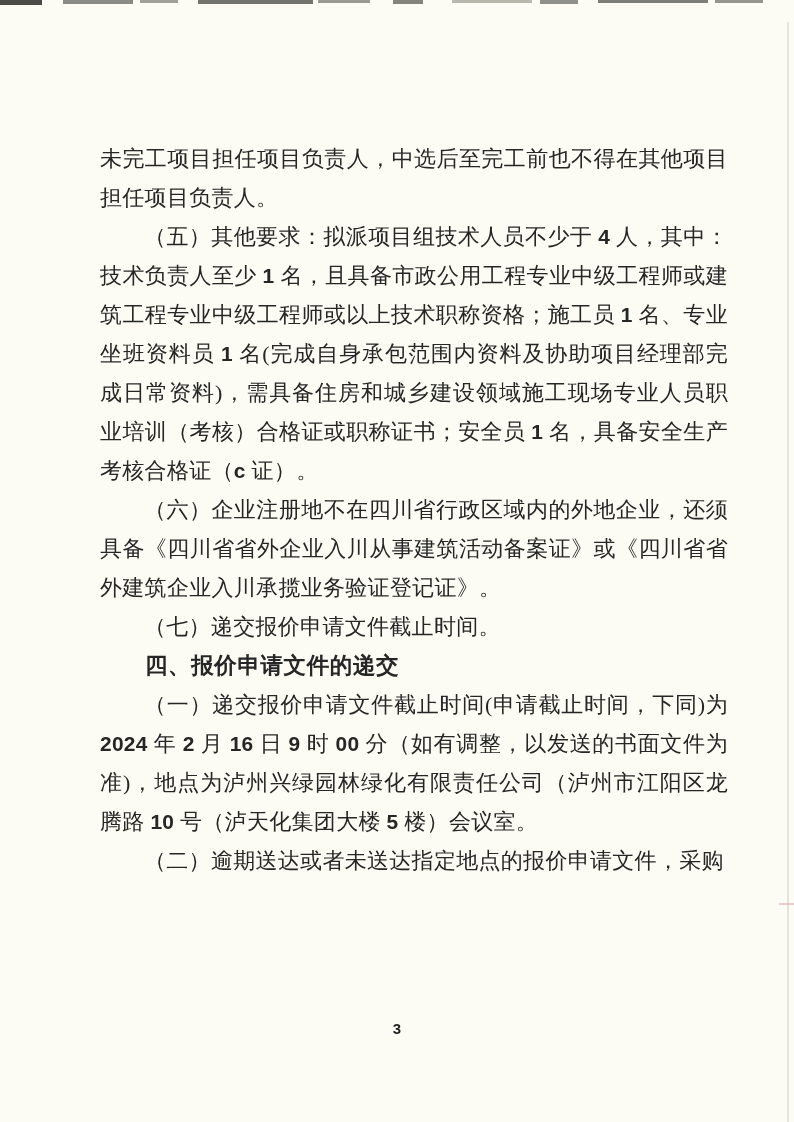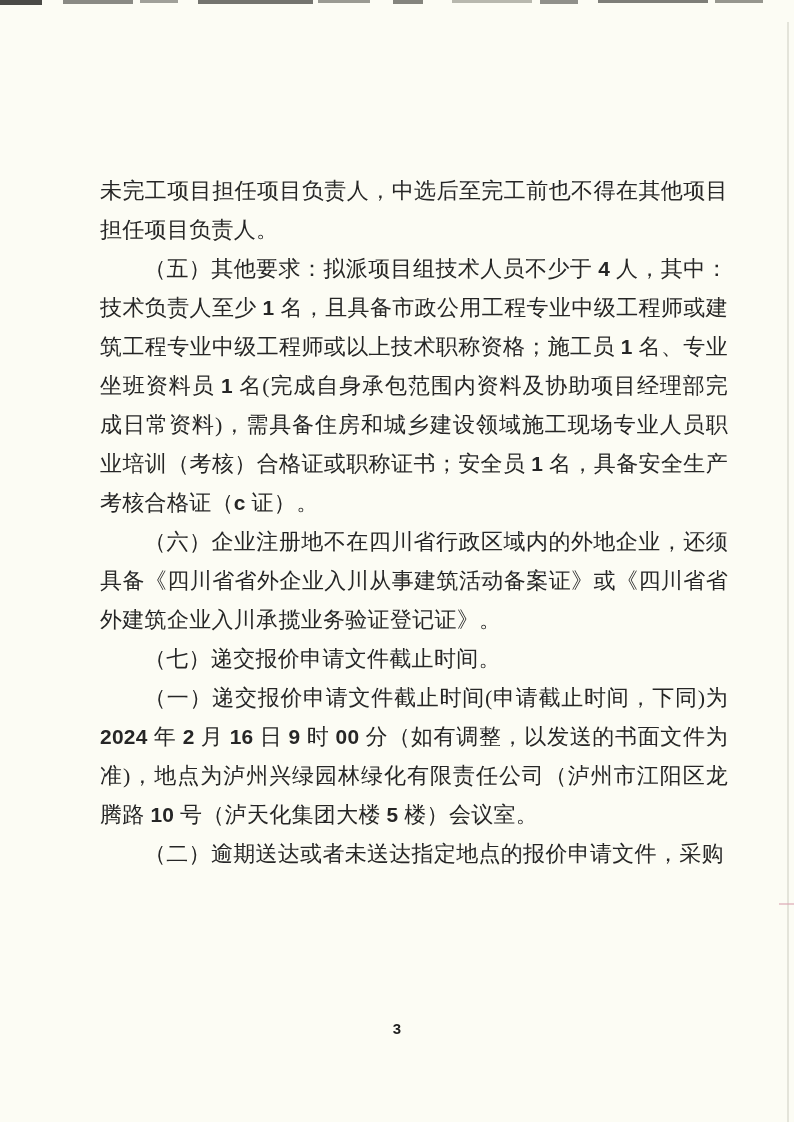--- a/index.html
+++ b/index.html
@@ -25,21 +25,20 @@
     position: absolute;
     left: 779px; top: 903px;
     width: 15px; height: 2px;
     background: #dca8b4; opacity: .6;
   }
   
   .content {
     position: absolute;
     left: 100px; top: 139px;
     width: 628px;
-    margin-top: 32px;
   }
   .para {
     font-size: 22px;
     line-height: 39px;
     text-align: justify;
     text-justify: inter-character;
     letter-spacing: 0.3px;
   }
   .para.indent { text-indent: 2em; }
   .para.heading {
@@ -87,19 +86,20 @@
     <div class="scan-top-seg" style="left:715px;width:48px;height:3px;background:#96968e;"></div>
   </div>
   <div class="scan-right-line"></div>
   <div class="scan-pink-tick"></div>
 
   <div class="content" id="content">
       <p class="para"><span>未完工项目担任项目负责人，中选后至完工前也不得在其他项目担任项目负责人。</span></p>
       <p class="para indent"><span>（五）其他要求：拟派项目组技术人员不少于 <span class="num">4</span> 人，其中：技术负责人至少 <span class="num">1</span> 名，且具备市政公用工程专业中级工程师或建筑工程专业中级工程师或以上技术职称资格；施工员 <span class="num">1</span> 名、专业坐班资料员 <span class="num">1</span> 名(完成自身承包范围内资料及协助项目经理部完成日常资料)，需具备住房和城乡建设领域施工现场专业人员职业培训（考核）合格证或职称证书；安全员 <span class="num">1</span> 名，具备安全生产考核合格证（<span class="num">c</span> 证）。</span></p>
       <p class="para indent"><span>（六）企业注册地不在四川省行政区域内的外地企业，还须具备《四川省省外企业入川从事建筑活动备案证》或《四川省省外建筑企业入川承揽业务验证登记证》。</span></p>
       <p class="para indent"><span>（七）递交报价申请文件截止时间。</span></p>
+      <p class="para indent heading"><span>四、报价申请文件的递交</span></p>
       <p class="para indent"><span>（一）递交报价申请文件截止时间(申请截止时间，下同)为</span><span class="u"><span class="num">2024</span></span><span> 年 </span><span class="u"><span class="num">2</span></span><span> 月</span><span class="u"> <span class="num">16</span> </span><span>日 <span class="num">9</span> 时 <span class="num">00</span> 分（如有调整，以发送的书面文件为准)，地点为</span><span class="u">泸州兴绿园林绿化有限责任公司（泸州市江阳区龙腾路 <span class="num">10</span> 号（泸天化集团大楼 <span class="num">5</span> 楼）会议室。</span></p>
       <p class="para indent"><span>（二）逾期送达或者未送达指定地点的报价申请文件，采购</span></p>
     </div>
 
   <div class="page-number">3</div>
 
 </div>
 
 </body></html>

